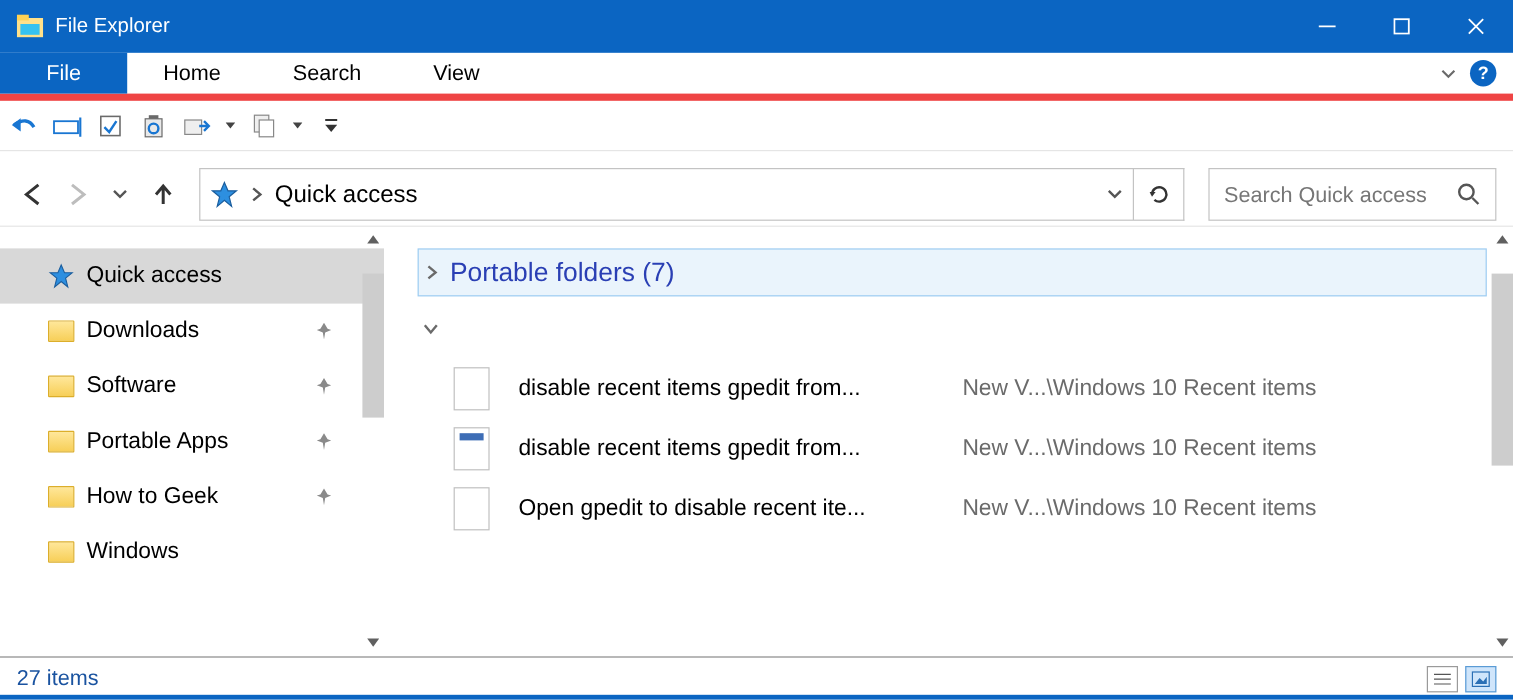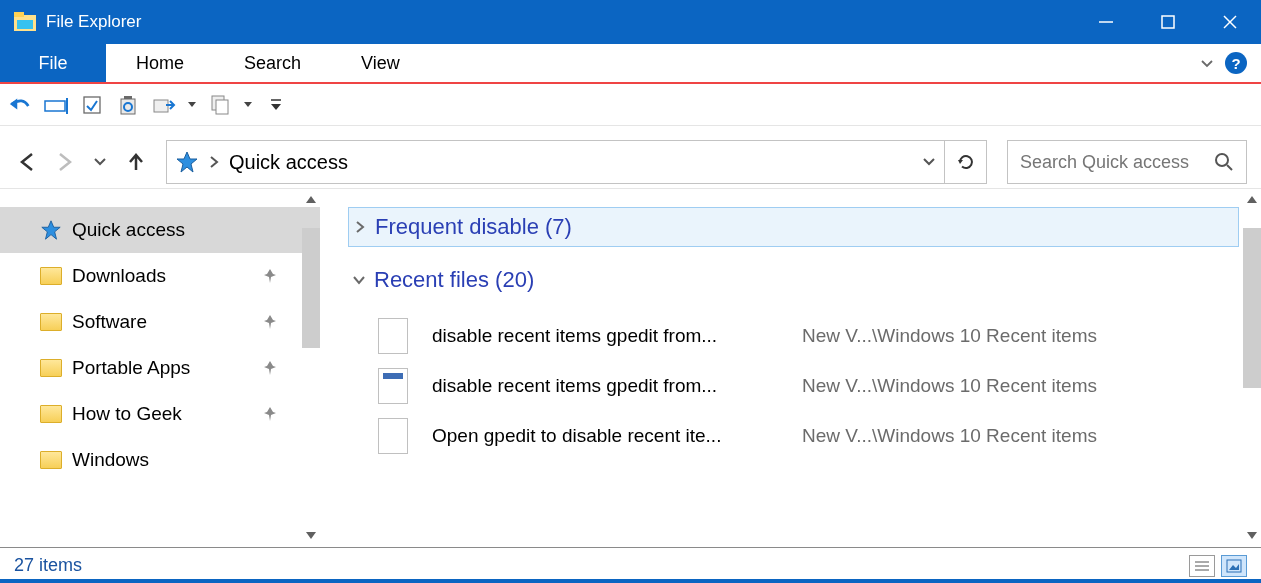--- a/index.html
+++ b/index.html
@@ -6,21 +6,21 @@
   html, body { width: 1261px; height: 583px; overflow: hidden; background:#fff; }
 
   
   .titlebar { height: 44px; background:#0b65c2; display:flex; align-items:center; color:#fff; }
   .titlebar .app-icon { width:22px; height:22px; margin:0 10px 0 14px; display:flex; align-items:center; justify-content:center; }
   .titlebar .title { font-size:17px; font-weight:400; }
   .win-controls { margin-left:auto; display:flex; height:100%; }
   .win-btn { width:62px; display:flex; align-items:center; justify-content:center; cursor:default; }
 
   
-  .ribbon-tabs { height:40px; display:flex; align-items:stretch; border-bottom:2px solid #ef4444; }
+  .ribbon-tabs { height:40px; display:flex; align-items:stretch; border-bottom:6px solid #ef4444; }
   .file-tab { width:106px; background:#0b65c2; color:#fff; display:flex; align-items:center; justify-content:center; font-size:18px; }
   .tab { padding:0 30px; display:flex; align-items:center; font-size:18px; color:#000;justify-content:center; }
   .ribbon-right { margin-left:auto; display:flex; align-items:center; padding-right:14px; gap:10px; }
   .help-icon { width:22px; height:22px; border-radius:50%; background:#0b65c2; color:#fff; display:flex; align-items:center; justify-content:center; font-weight:bold; font-size:15px;}
 
   
   .qat { height:42px; display:flex; align-items:center; padding:0 8px; gap:12px; border-bottom:1px solid #e5e5e5; }
   .qat-icon { width:24px; height:24px; display:flex; align-items:center; justify-content:center; }
 
   
@@ -299,28 +299,27 @@
           <polygon points="1,2 11,2 6,9" fill="#606060"></polygon>
         </svg>
     </div>
   </div>
 
   <div class="content">
     <div class="group selected">
       <svg width="14" height="14">
           <polyline points="4,2 10,7 4,12" fill="none" stroke="#6a6a6a" stroke-width="2"></polyline>
         </svg>
-      <span><span>Frequent disable</span> (<span>7</span>)</span>
+      <span><span>Portable folders</span> (<span>7</span>)</span>
     </div>
 
     <div class="group" style="margin-top:14px;">
       <svg width="14" height="14">
           <polyline points="2,4 7,10 12,4" fill="none" stroke="#6a6a6a" stroke-width="2"></polyline>
         </svg>
-      <span><span>Recent files</span> (<span>20</span>)</span>
     </div>
 
     <div style="margin-top:12px;">
       <div class="file-row">
         <div class="file-ic"></div>
         <div class="file-name">disable recent items gpedit from...</div>
         <div class="file-path">New V...\Windows 10 Recent items</div>
       </div>
       <div class="file-row">
         <div class="file-ic thumb"></div>

